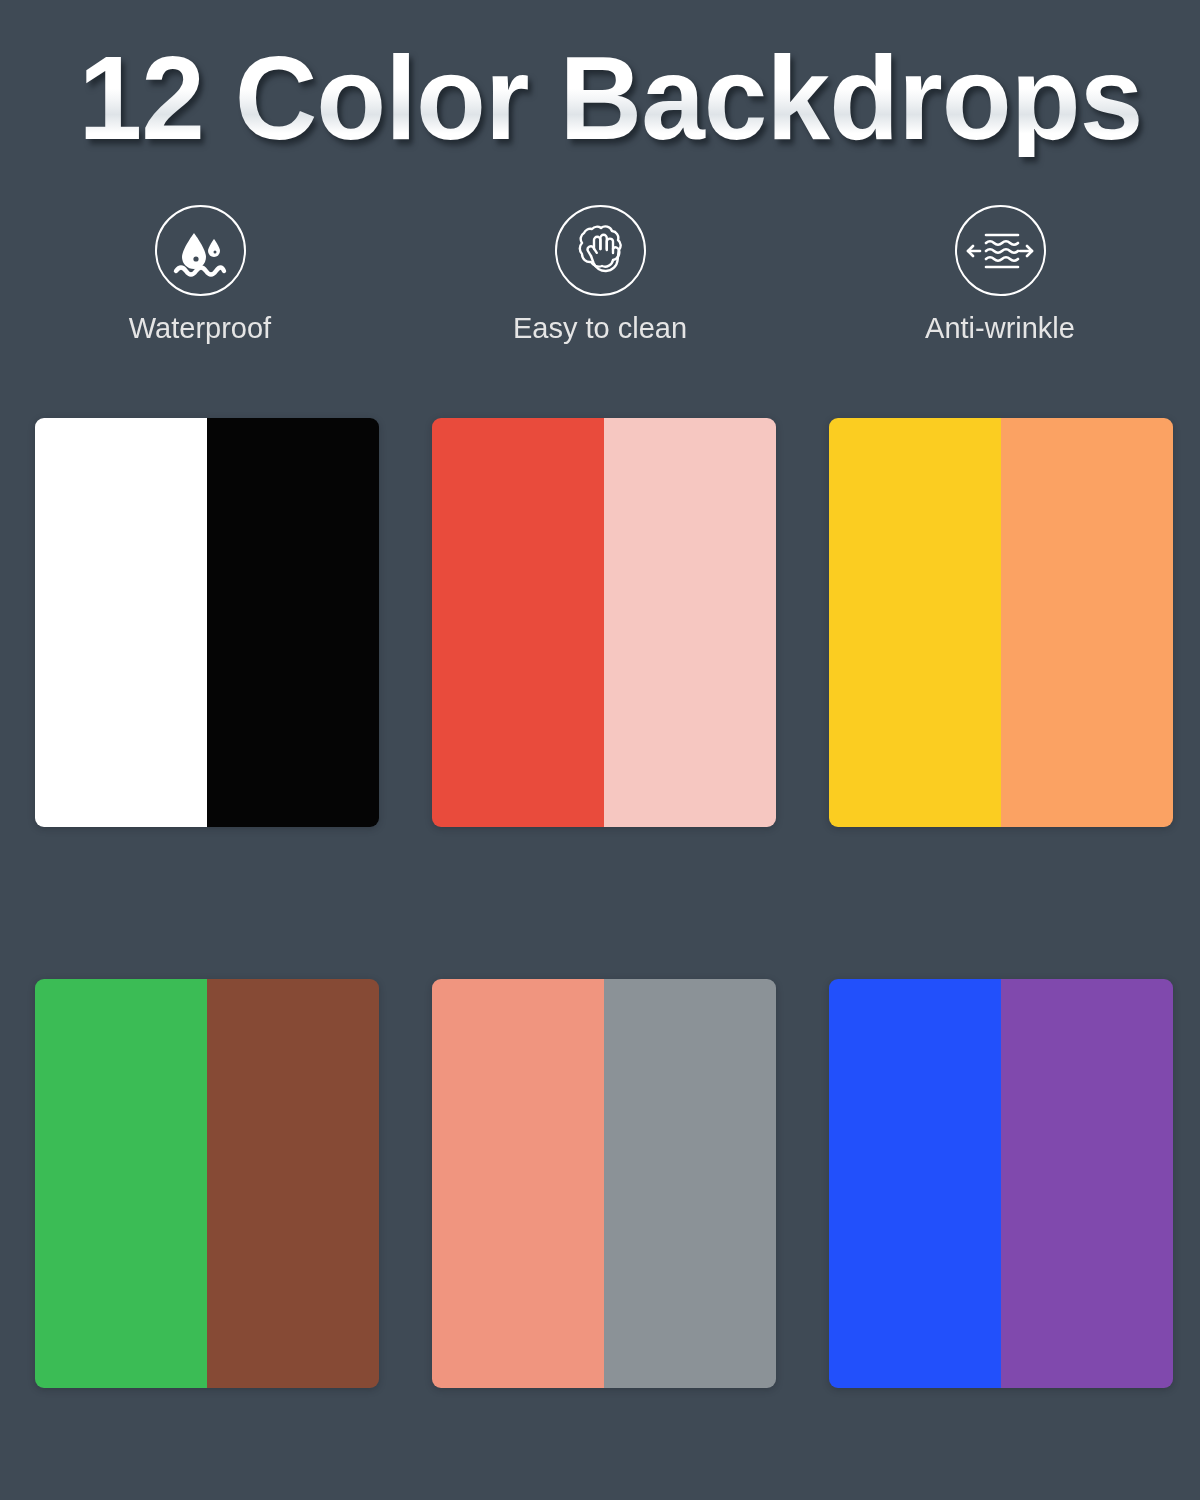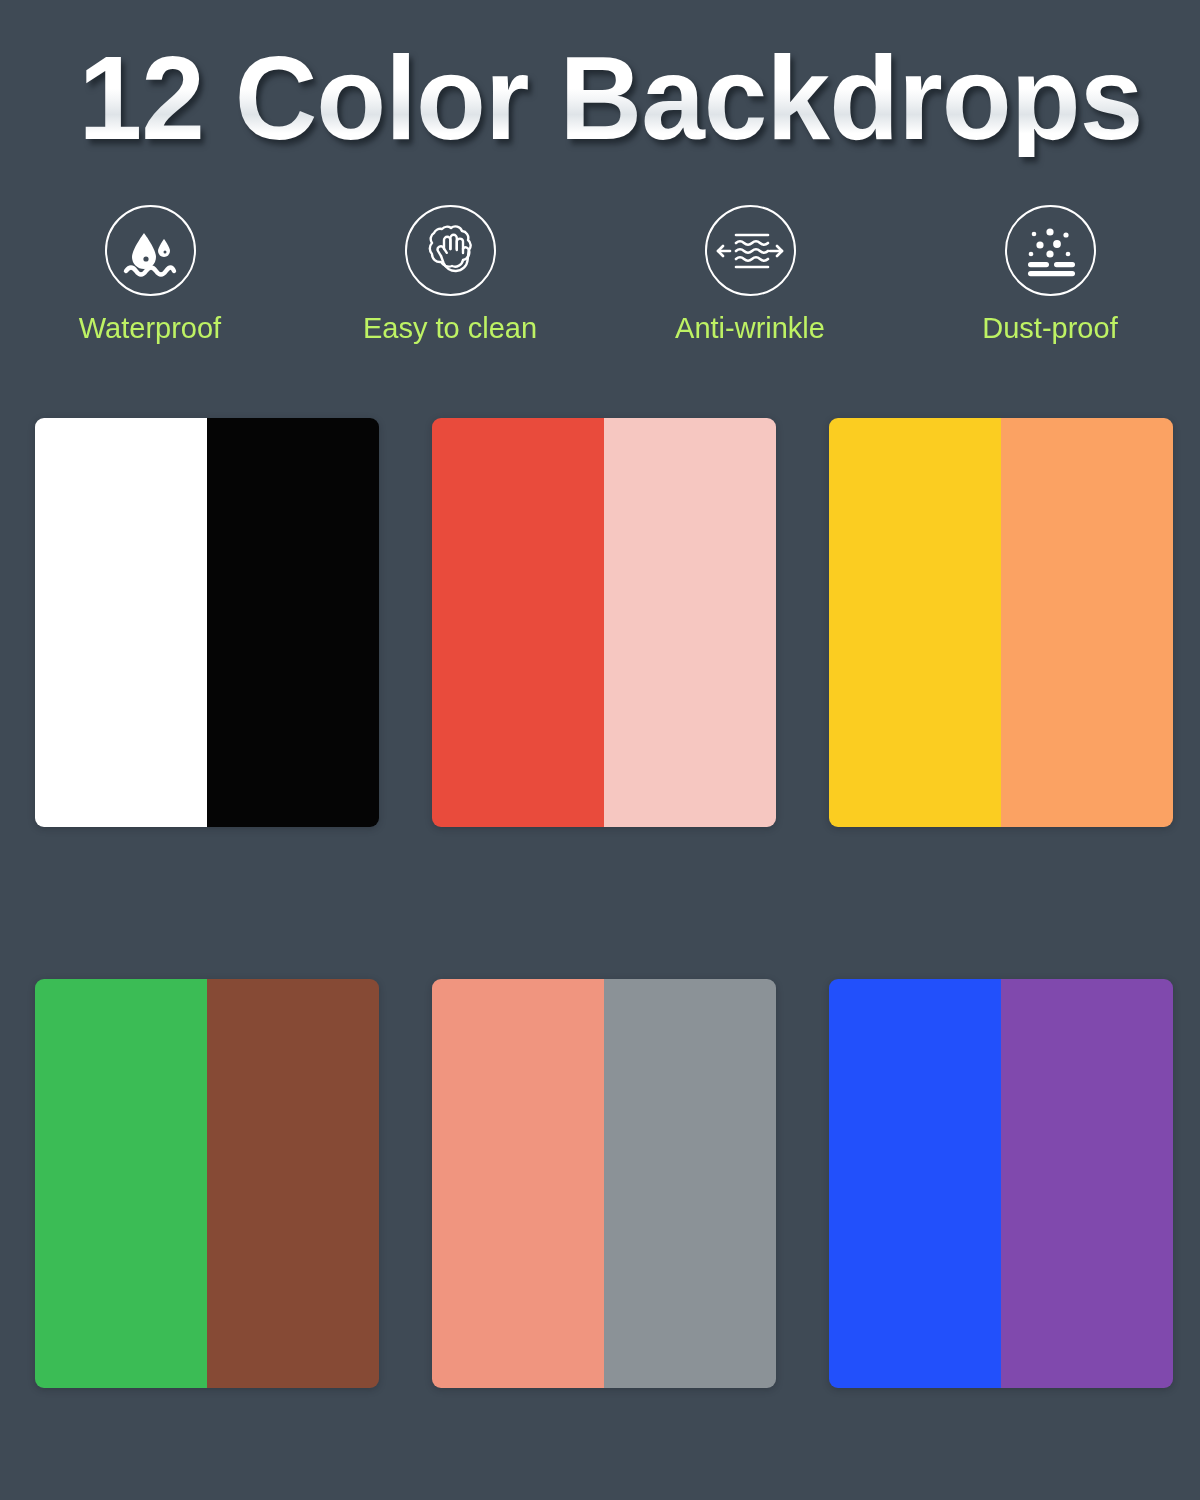--- a/index.html
+++ b/index.html
@@ -64,21 +64,21 @@
     border:2px solid #ffffff;
     border-radius:50%;
     display:flex;
     align-items:center;
     justify-content:center;
   }
   .feature-circle svg { display:block; }
   .feature-label {
     margin-top:17px;
     font-size:29px;
-    color:#bef264;
+    color:#e5e5e5;
     line-height:1.1;
     white-space:nowrap;
   }
 
   
   .grid {
     position:absolute;
     top:418px;
     left:35px;
     width:1137px;
@@ -154,40 +154,20 @@
           <line x1="14" y1="30" x2="2" y2="30"></line>
           <polyline points="7,25 2,30 7,35" stroke-linejoin="round"></polyline>
           <line x1="54" y1="30" x2="66" y2="30"></line>
           <polyline points="61,25 66,30 61,35" stroke-linejoin="round"></polyline>
         </g>
       </svg>
     </div>
     <div class="feature-label">Anti-wrinkle</div>
   </div>
 
-  <div class="feature">
-    <div class="feature-circle">
-      <svg width="66" height="60" viewBox="0 0 66 60">
-        <g fill="#ffffff">
-          <circle cx="17" cy="13" r="2.3"></circle>
-          <circle cx="33" cy="11" r="3.6"></circle>
-          <circle cx="49" cy="14" r="2.6"></circle>
-          <circle cx="23" cy="24" r="3.6"></circle>
-          <circle cx="40" cy="23" r="3.9"></circle>
-          <circle cx="14" cy="33" r="2.3"></circle>
-          <circle cx="33" cy="33" r="3.6"></circle>
-          <circle cx="51" cy="33" r="2.3"></circle>
-          <rect x="11" y="41" width="21" height="5.2" rx="2.6"></rect>
-          <rect x="37" y="41" width="21" height="5.2" rx="2.6"></rect>
-          <rect x="11" y="50" width="47" height="5.2" rx="2.6"></rect>
-        </g>
-      </svg>
-    </div>
-    <div class="feature-label">Dust-proof</div>
-  </div>
 
 </div>
 
 <div class="grid">
 
   <div class="card">
     <div class="half left" style="background: rgb(255, 255, 255);"></div>
     <div class="half right" style="background: rgb(5, 5, 5);"></div>
   </div>
 

